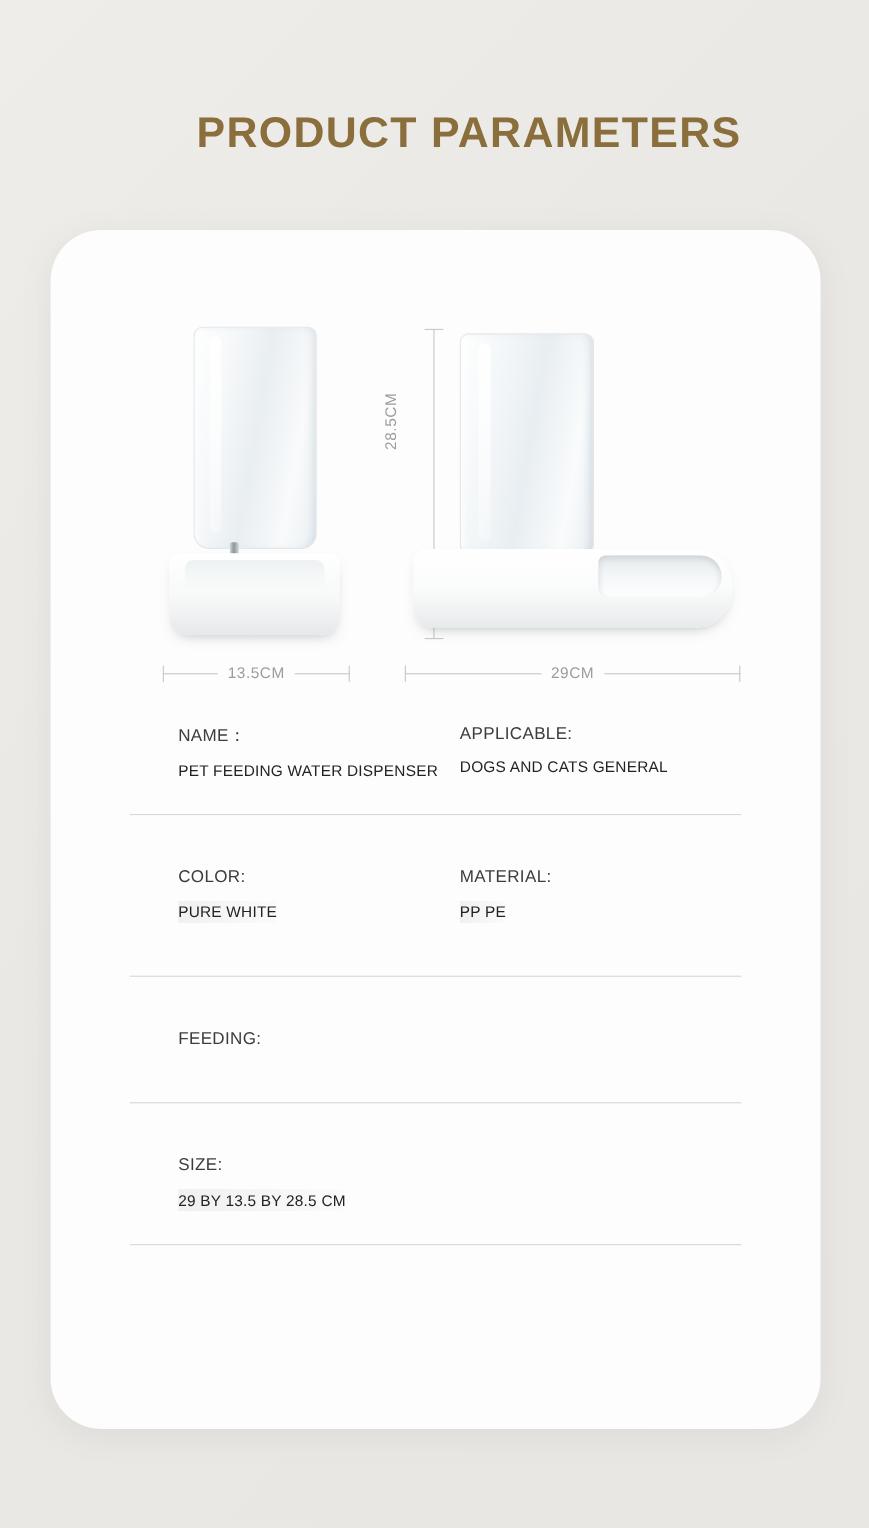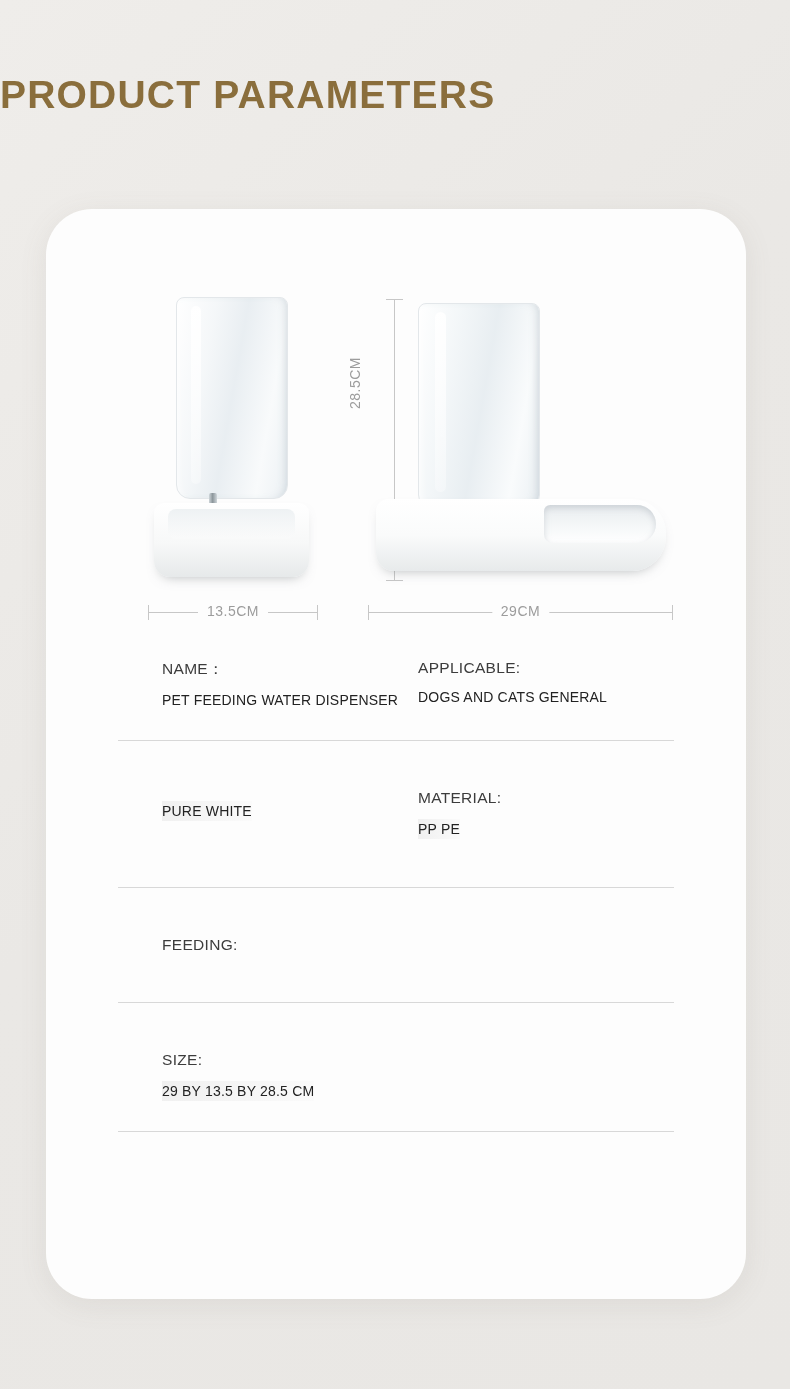--- a/index.html
+++ b/index.html
@@ -15,24 +15,24 @@
   }
   .page {
     position: relative;
     width: 790px;
     height: 1389px;
     background: linear-gradient(135deg, #efedea 0%, #eae8e5 45%, #e9e7e4 100%);
     box-sizing: border-box;
   }
   .page-title {
     position: absolute;
-    top: 73px;
+    top: 100px;
     left: 0;
     width: 674px;
-    text-align: left;
+    text-align: right;
     font-size: 39px;
     letter-spacing: 1.2px;
     font-weight: bold;
     color: #8a6e3c;
     font-family: "Liberation Sans", sans-serif;
   }
   .card {
     position: absolute;
     left: 46px;
     top: 209px;
@@ -336,20 +336,21 @@
           </div>
         </div>
       </div>
       <div class="gap-a"></div>
       <div class="divider"></div>
       <div class="gap-b"></div>
 
       <div class="spec-row">
         <div class="spec-cols">
           <div class="spec-cell">
+            <div class="spec-label">COLOR:</div>
             <div class="spec-value highlight">PURE WHITE</div>
           </div>
           <div class="spec-cell">
             <div class="spec-label">MATERIAL:</div>
             <div class="spec-value highlight">PP PE</div>
           </div>
         </div>
       </div>
       <div class="gap-b"></div>
       <div class="divider"></div>

